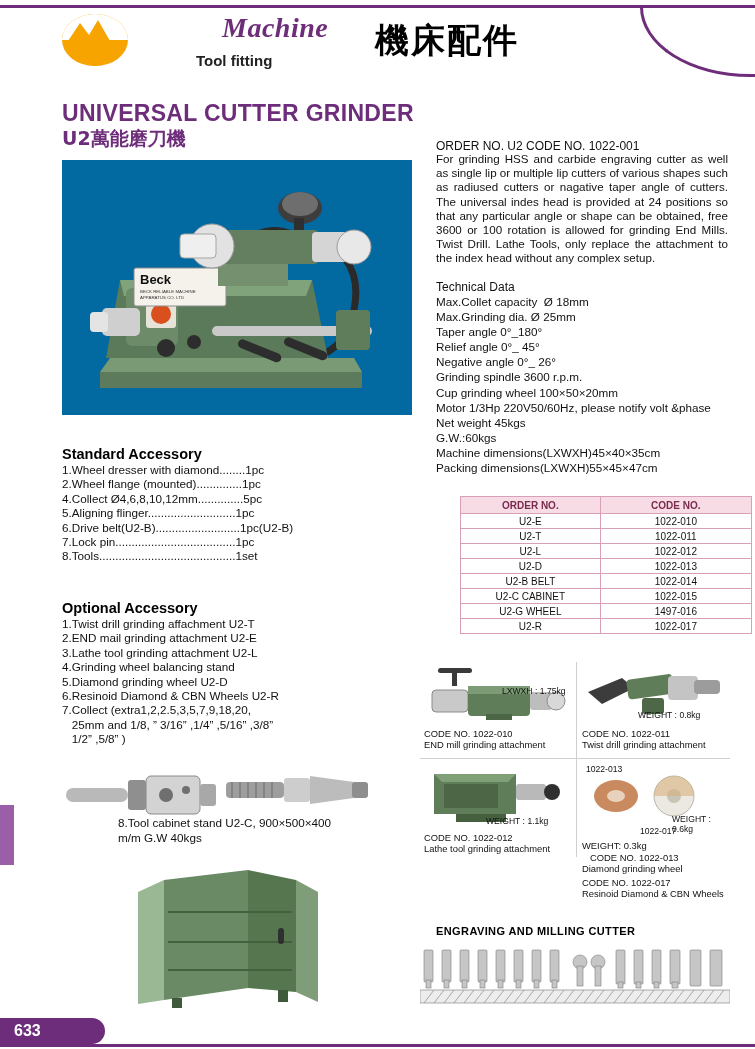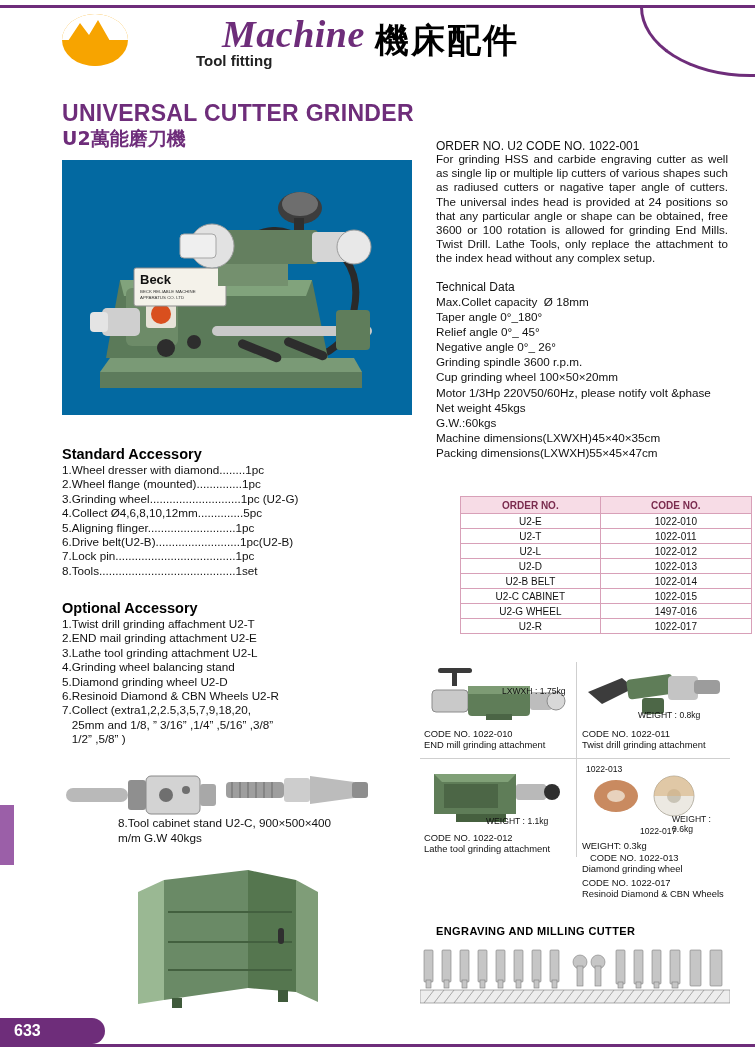--- a/index.html
+++ b/index.html
@@ -31,21 +31,21 @@
   .hdr-logo {
     position:absolute; left:62px; top:14px; width:66px; height:52px;
     border-radius:50%;
     background:linear-gradient(#f7a400 0%, #f7a400 100%);
     overflow:hidden;
     border:0;
   }
   .hdr-title-en {
     position:absolute; left:222px; top:12px;
     font-family:"Liberation Serif", serif;
-    font-size:38px; font-weight:bold; font-style:italic;
+    font-size:28px; font-weight:bold; font-style:italic;
     color:#6e2d7a; letter-spacing:0.5px;
   }
   .hdr-sub-en {
     position:absolute; left:196px; top:52px;
     font-size:15px; font-weight:bold; color:#222;
   }
   .hdr-title-cn {
     position:absolute; left:375px; top:18px;
     font-size:34px; font-weight:bold; color:#000;
     font-family:"DejaVu Sans", sans-serif;
@@ -248,21 +248,20 @@
     </g>
 
     <rect x="274" y="150" width="34" height="40" rx="4" fill="#5f7d5b"></rect>
   </svg>
 </div>
 
 <div class="sec-head std-acc-head">Standard Accessory</div>
 <div class="acc-list std-acc-list">
   <div>1.Wheel dresser with diamond........1pc</div>
   <div>2.Wheel flange (mounted)..............1pc</div>
-  <div>3.Grinding wheel............................1pc (U2-G)</div>
   <div>4.Collect Ø4,6,8,10,12mm..............5pc</div>
   <div>5.Aligning flinger...........................1pc</div>
   <div>6.Drive belt(U2-B)..........................1pc(U2-B)</div>
   <div>7.Lock pin.....................................1pc</div>
   <div>8.Tools..........................................1set</div>
 </div>
 
 <div class="sec-head opt-acc-head">Optional Accessory</div>
 <div class="acc-list opt-acc-list">
   <div>1.Twist drill grinding affachment U2-T</div>
@@ -328,20 +327,21 @@
     <rect x="150" y="128" width="10" height="12" fill="#3f5a3b"></rect>
   </svg>
 </div>
 
 <div class="order-line">ORDER NO. U2  CODE NO. 1022-001</div>
 <div class="desc">For grinding  HSS  and carbide engraving cutter  as well  as single  lip or  multiple  lip  cutters of  various shapes such  as radiused cutters  or nagative  taper angle of cutters. The universal indes head is  provided at 24 positions so that any particular angle or shape can be obtained, free 3600 or 100 rotation is allowed for  grinding End Mills. Twist Drill. Lathe  Tools, only replace the attachment to the index head without any complex setup.</div>
 
 <div class="tech-head">Technical Data</div>
 <div class="tech-list">
   <div>Max.Collet capacity  Ø 18mm</div>
+  <div>Max.Grinding dia. Ø 25mm</div>
   <div>Taper angle 0°_180°</div>
   <div>Relief angle 0°_ 45°</div>
   <div>Negative angle 0°_ 26°</div>
   <div>Grinding spindle 3600 r.p.m.</div>
   <div>Cup grinding wheel 100×50×20mm</div>
   <div>Motor 1/3Hp 220V50/60Hz, please notify volt &amp;phase</div>
   <div>Net weight 45kgs</div>
   <div>G.W.:60kgs</div>
   <div>Machine dimensions(LXWXH)45×40×35cm</div>
   <div>Packing dimensions(LXWXH)55×45×47cm</div>

